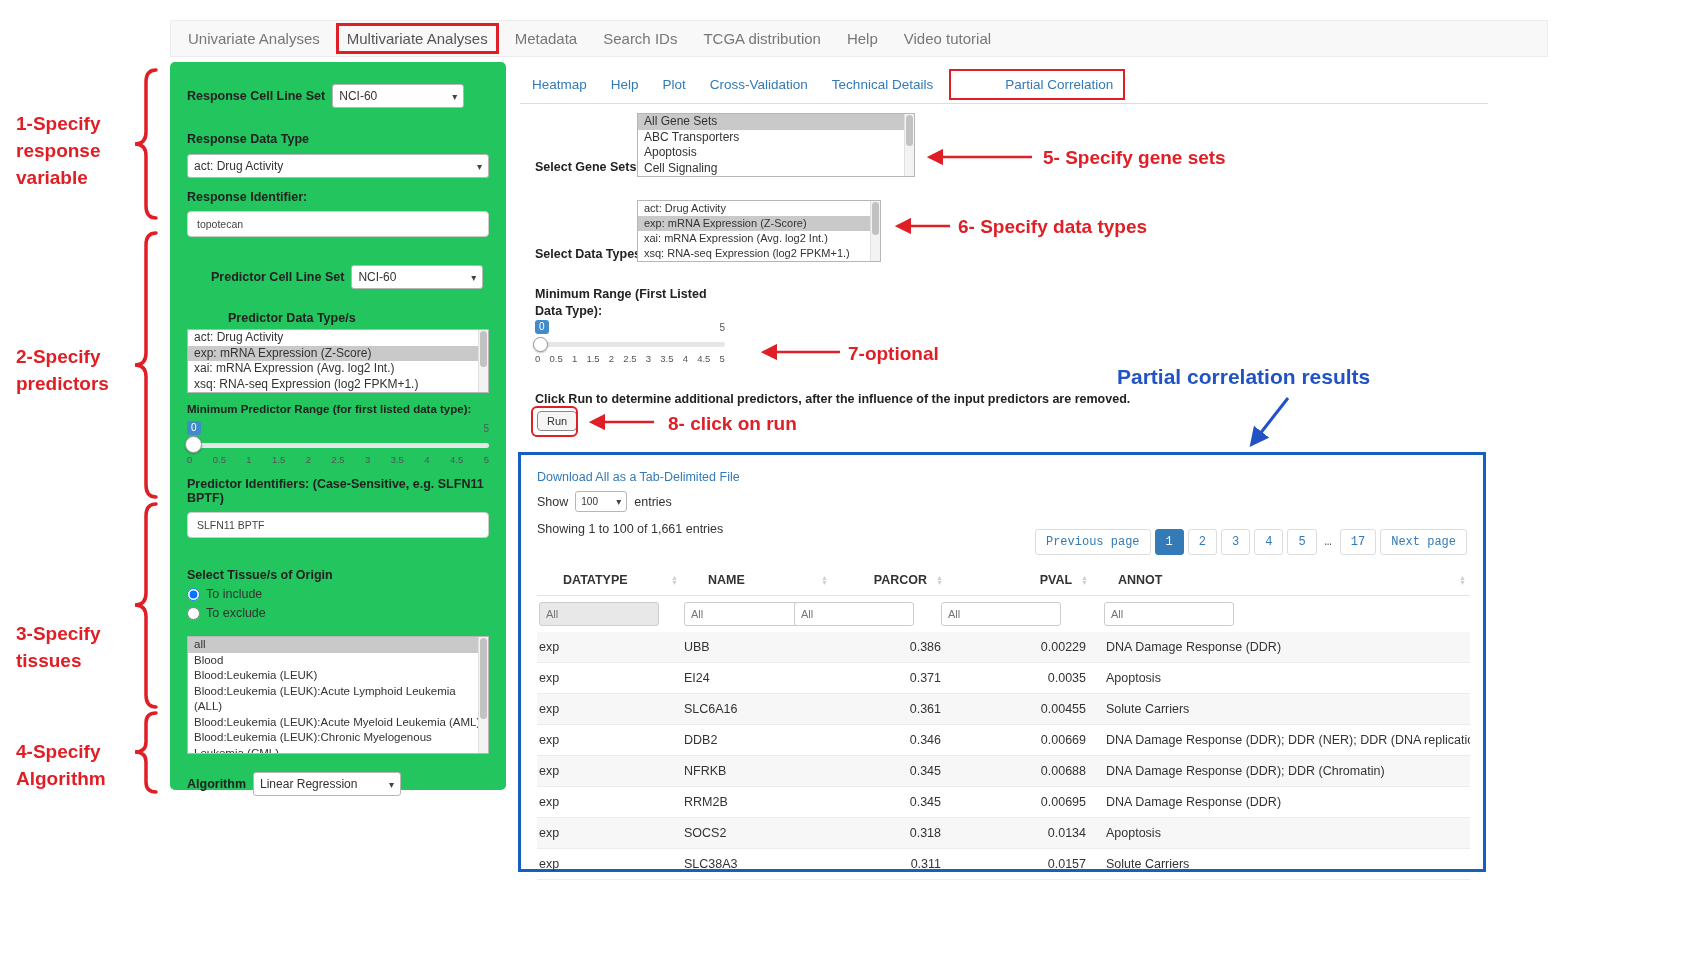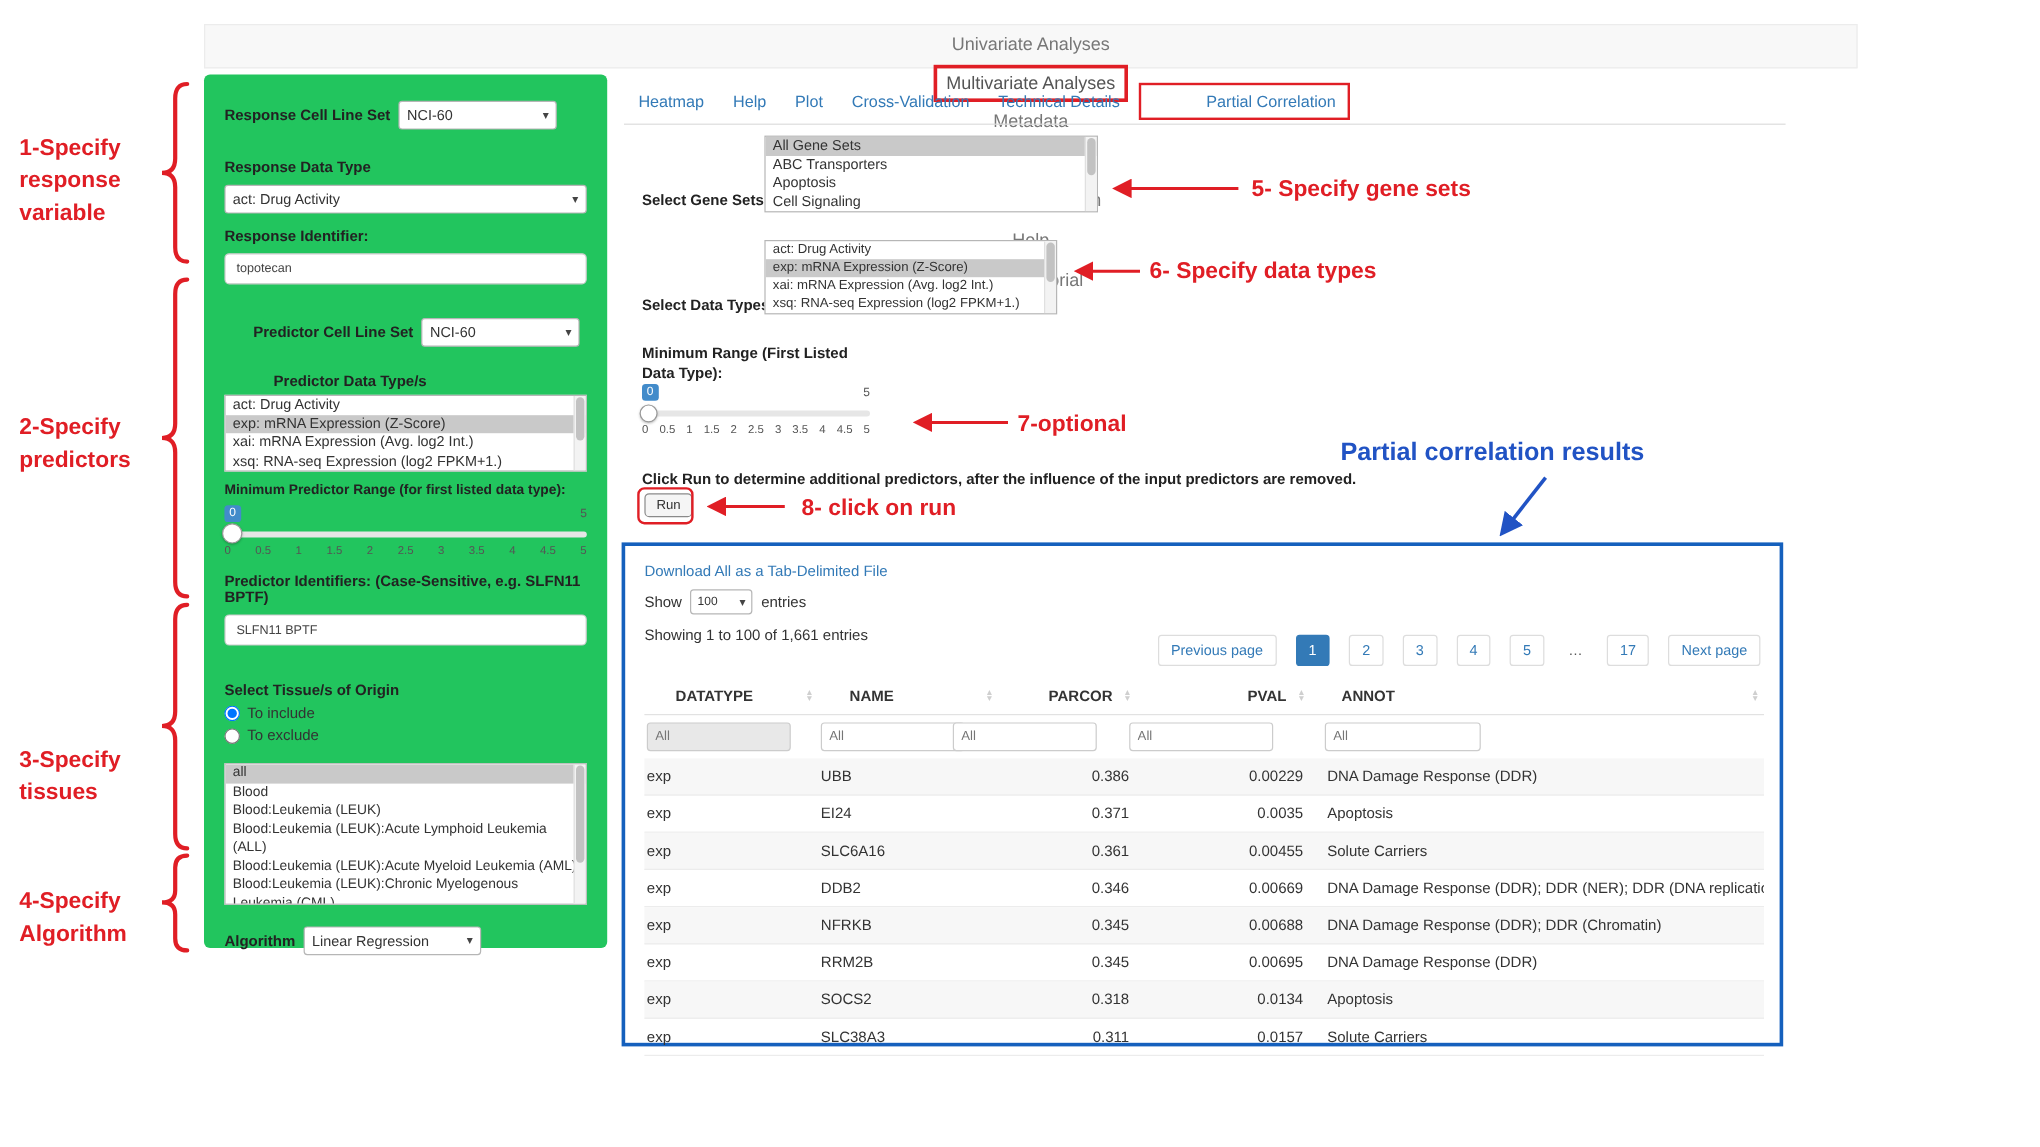--- a/index.html
+++ b/index.html
@@ -1,21 +1,21 @@
 <!DOCTYPE html>
 <html><head>
 <meta charset="utf-8">
 <style>
   * { box-sizing: border-box; margin: 0; padding: 0; }
   body { font-family: "Liberation Sans", sans-serif; background: #fff; }
   .page { position: relative; width: 1700px; height: 956px; background: #fff; overflow: hidden; }
 
   
   .topnav { position: absolute; left: 170px; top: 20px; width: 1378px; height: 37px;
-            background: #f8f8f8; border: 1px solid #ececec; display: flex; align-items: center; padding: 0 4px; flex-direction: column; }
+            background: #f8f8f8; border: 1px solid #ececec; display: flex; align-items: center; padding: 0 4px; }
   .nav-item { padding: 8px 13px; font-size: 15px; color: #777; white-space: nowrap; cursor: default; }
   .nav-red-box { border: 3px solid #e01e25; padding: 4px 8px; margin: 0 3px; }
   .nav-red-box .nav-item { padding: 0; color: #555; }
 
   
   .annot-red { position: absolute; color: #e01e25; font-weight: bold; font-size: 19px; line-height: 27px; }
   .annot-blue-title { position: absolute; left: 1117px; top: 365px; color: #2153c4; font-weight: bold; font-size: 21px; }
 
   
   .panel { position: absolute; left: 170px; top: 62px; width: 336px; height: 728px;
@@ -64,21 +64,21 @@
   .run-red-box { position: absolute; left: 531px; top: 406px; width: 47px; height: 31px;
                  border: 2.5px solid #e01e25; border-radius: 6px; }
 
   
   .results-box { position: absolute; left: 518px; top: 452px; width: 968px; height: 420px;
                  border: 3px solid #1560bd; background: #fff; padding: 12px 16px; }
   .dl-link { color: #337ab7; font-size: 12.5px; text-decoration: none; cursor: pointer; }
   .show-row { display: flex; align-items: center; gap: 7px; margin-top: 6px; font-size: 12.5px; color: #333; }
   .show-row .fakeselect { height: 21px; font-size: 10px; padding: 0 5px; }
   .showing-text { margin-top: 10px; font-size: 12.5px; color: #333; }
-  .pagination { position: absolute; right: 16px; top: 74px; display: flex; gap: 16px; align-items: center; }
+  .pagination { position: absolute; right: 16px; top: 74px; display: flex; gap: 4px; align-items: center; font-family: Liberation Mono, monospace; }
   .page-btn { border: 1px solid #ddd; background: #fff; color: #337ab7; font-size: 12px;
               padding: 5px 10px; border-radius: 3px; white-space: nowrap; cursor: default; }
   .page-btn.active { background: #337ab7; border-color: #337ab7; color: #fff; }
   .page-ellipsis { color: #555; font-size: 12px; padding: 5px 4px; }
 
   .rtable { position: absolute; left: 16px; top: 110px; width: 933px; font-size: 12.5px; color: #333; }
   .trow { display: grid; grid-template-columns: 145px 150px 115px 145px 1fr; align-items: center; }
   .th-row { border-bottom: 1px solid #e2e2e2; }
   .th { font-weight: bold; padding: 8px 4px 8px 2px; display: flex; align-items: center; margin-left: 24px; }
   .th.left { justify-content: space-between; }

